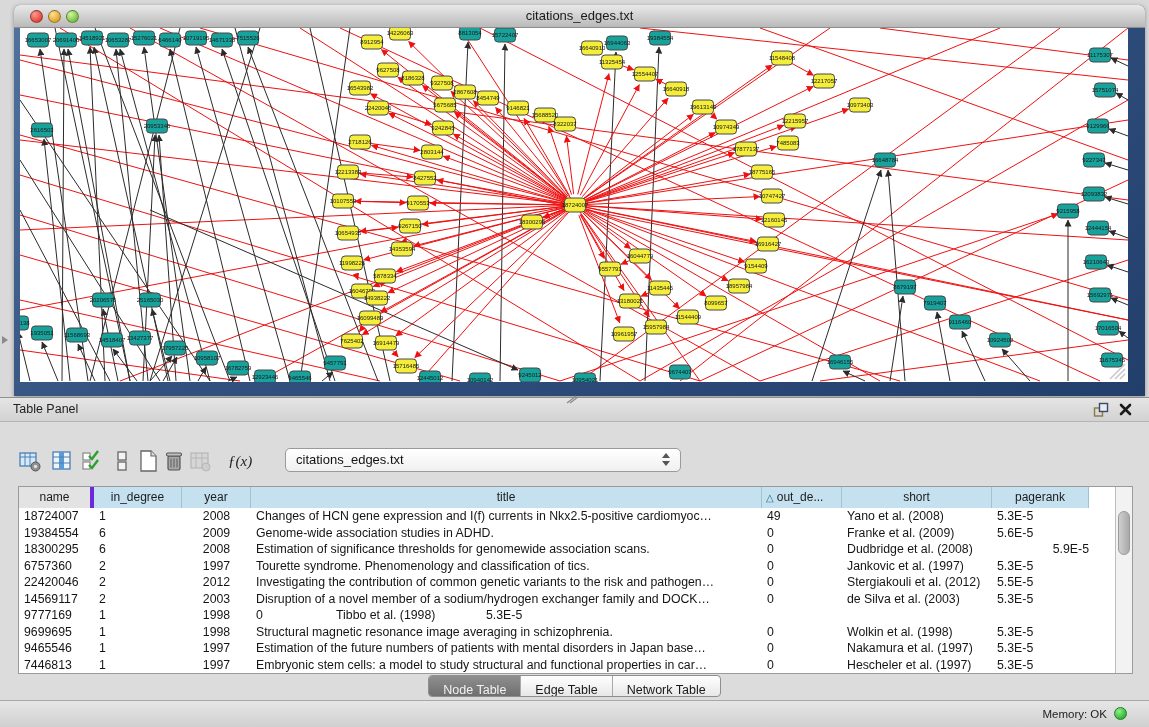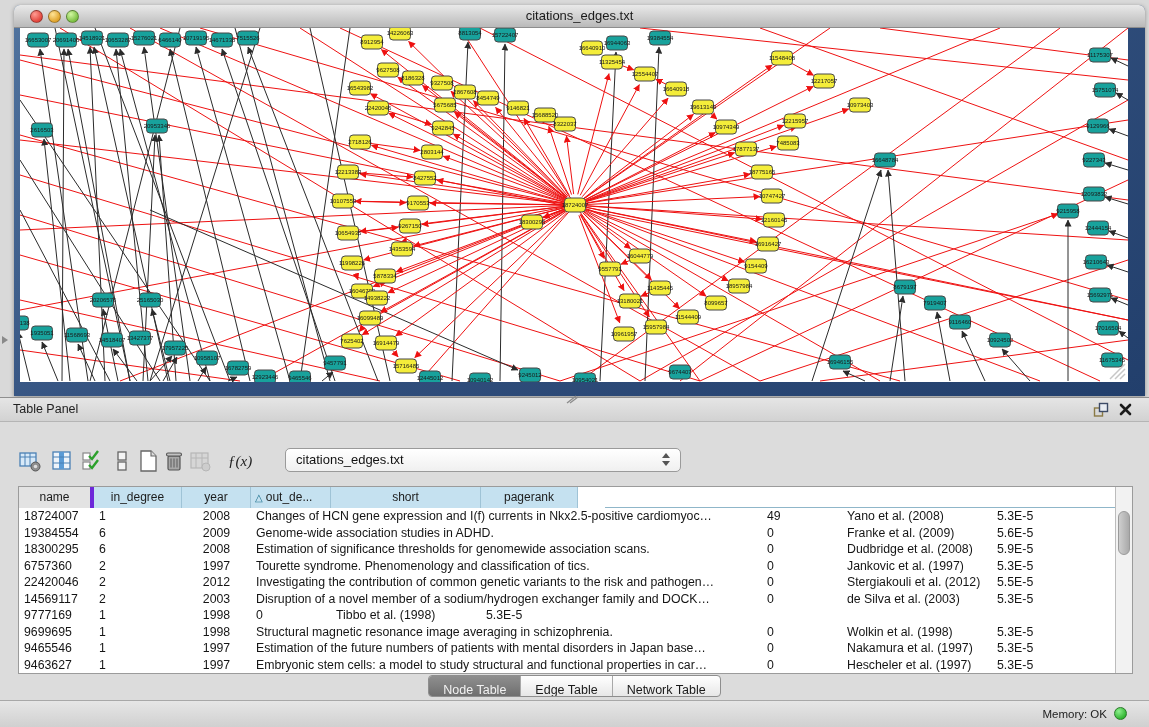--- a/index.html
+++ b/index.html
@@ -785,20 +785,21 @@
         <i class="up"></i>
         <i class="dn"></i>
       </span>
   </div>
 
   <div class="tp-table">
     <div class="thead" id="thead">
         <div class="th gray" style="width: 75px;"><span>name</span></div>
         <div class="th" style="width: 88px;"><span>in_degree</span></div>
         <div class="th" style="width: 69px;"><span>year</span></div>
+        <div class="th" style="width: 511px;"><span>title</span></div>
         <div class="th left" style="width: 80px;"><span class="sortg">△</span><span>out_de...</span></div>
         <div class="th" style="width: 150px;"><span>short</span></div>
         <div class="th" style="width: 97px;"><span>pagerank</span></div>
         <div class="th gray" style="width: 27px; background: rgb(255, 255, 255); border-right: none;"></div>
       </div>
     <div class="tbody" id="tbody">
         <div class="tr">
           <div class="td" style="width: 75px;">18724007</div>
           <div class="td" style="width: 88px;">1</div>
           <div class="td center" style="width: 69px;">2008</div>
@@ -816,21 +817,21 @@
           <div class="td" style="width: 150px;">Franke et al. (2009)</div>
           <div class="td" style="width: 97px;">5.6E-5</div>
         </div>
         <div class="tr">
           <div class="td" style="width: 75px;">18300295</div>
           <div class="td" style="width: 88px;">6</div>
           <div class="td center" style="width: 69px;">2008</div>
           <div class="td" style="width: 511px;">Estimation of significance thresholds for genomewide association scans.</div>
           <div class="td" style="width: 80px;">0</div>
           <div class="td" style="width: 150px;">Dudbridge et al. (2008)</div>
-          <div class="td" style="width: 97px;">5.9E-5</div>
+          <div class="td" style="width: 97px; text-align: right;">5.9E-5</div>
         </div>
         <div class="tr">
           <div class="td" style="width: 75px;">6757360</div>
           <div class="td" style="width: 88px;">2</div>
           <div class="td center" style="width: 69px;">1997</div>
           <div class="td" style="width: 511px;">Tourette syndrome. Phenomenology and classification of tics.</div>
           <div class="td" style="width: 80px;">0</div>
           <div class="td" style="width: 150px;">Jankovic et al. (1997)</div>
           <div class="td" style="width: 97px;">5.3E-5</div>
         </div>
@@ -872,21 +873,21 @@
         <div class="tr">
           <div class="td" style="width: 75px;">9465546</div>
           <div class="td" style="width: 88px;">1</div>
           <div class="td center" style="width: 69px;">1997</div>
           <div class="td" style="width: 511px;">Estimation of the future numbers of patients with mental disorders in Japan base…</div>
           <div class="td" style="width: 80px;">0</div>
           <div class="td" style="width: 150px;">Nakamura et al. (1997)</div>
           <div class="td" style="width: 97px;">5.3E-5</div>
         </div>
         <div class="tr">
-          <div class="td" style="width: 75px;">9463627</div>
+          <div class="td" style="width: 75px;">7446813</div>
           <div class="td" style="width: 88px;">1</div>
           <div class="td center" style="width: 69px;">1997</div>
           <div class="td" style="width: 511px;">Embryonic stem cells: a model to study structural and functional properties in car…</div>
           <div class="td" style="width: 80px;">0</div>
           <div class="td" style="width: 150px;">Hescheler et al. (1997)</div>
           <div class="td" style="width: 97px;">5.3E-5</div>
         </div>
       </div>
     <div class="vscroll">
       <div class="vthumb"></div>

